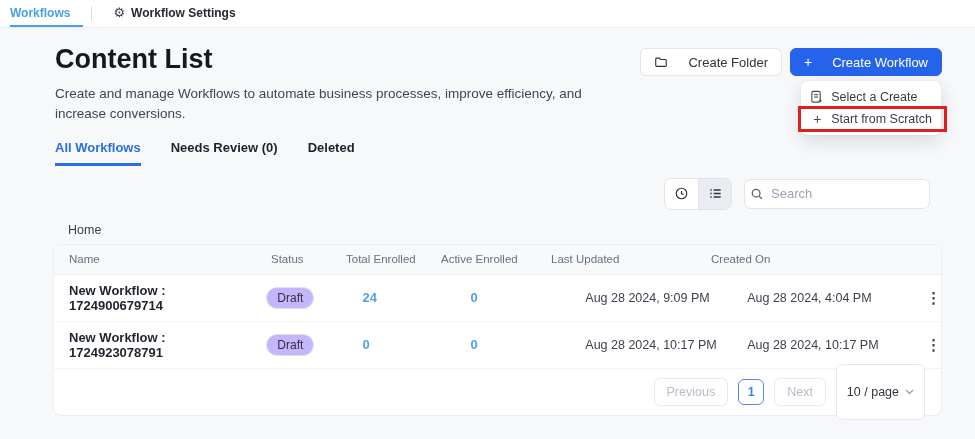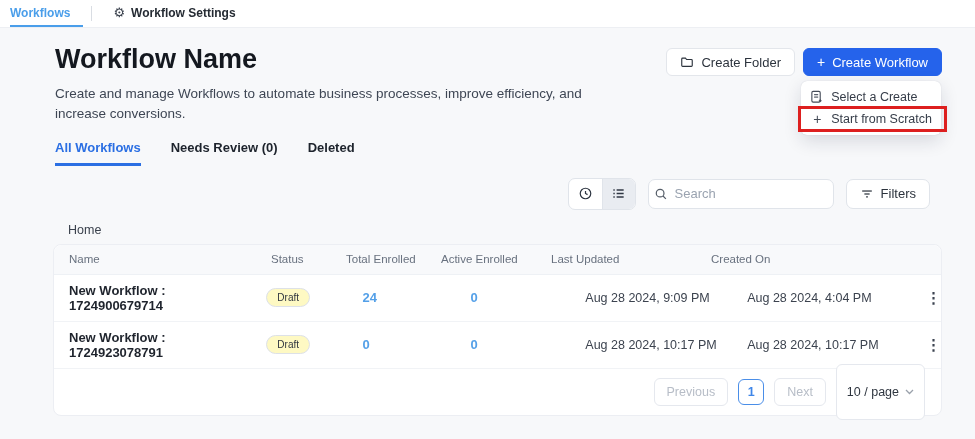--- a/index.html
+++ b/index.html
@@ -25,21 +25,21 @@
   .nav-divider { width: 1px; background: #d9dde3; margin: 6px 8px; }
   .gear { font-size: 13px; color: #3c434f; font-weight: 400; line-height: 1; }
   
   .page { padding-top: 16px; }
   .header-row { display: flex; justify-content: space-between; padding: 0 33px 0 55px; }
   .page-title { font-size: 27px; font-weight: 700; color: #14181f; margin-bottom: 9px; }
   .page-desc { width: 545px; font-size: 13.5px; line-height: 1.5; color: #3e4654; }
   .actions { position: relative; display: flex; gap: 8px; margin-top: 4px; height: 28px; }
   .btn {
     height: 28px; border-radius: 6px; font-size: 13px; cursor: pointer;
-    display: inline-flex; align-items: center; gap: 7px; padding: 0 13px; white-space: nowrap;
+    display: inline-flex; align-items: center; gap: 20px; padding: 0 13px; white-space: nowrap;
   }
   .btn-secondary { background: #fff; border: 1px solid #e3e6eb; color: #2c333d; }
   .btn-primary { background: #2563eb; border: 1px solid #2563eb; color: #fff; }
   .plus-glyph { font-size: 14px; line-height: 1; font-weight: 400; }
   .icon-svg { display: block; }
   
   .menu {
     position: absolute; top: 33px; right: 1px; min-width: 118px; z-index: 20;
     background: #fff; border-radius: 6px; padding: 5px 0;
     box-shadow: 0 6px 18px rgba(20,30,55,.14), 0 0 1px rgba(20,30,55,.2);
@@ -85,21 +85,21 @@
   .col-name { width: 217px; padding-left: 15px; }
   .col-status { width: 75px; }
   .col-total { width: 95px; }
   .col-active { width: 110px; }
   .col-updated { width: 160px; }
   .col-created { width: 180px; }
   .col-actions { flex: 1; display: flex; justify-content: center; }
   .tbody-row { height: 47px; border-bottom: 1px solid #f1f3f6; font-size: 13px; gap: 27px; }
   .wf-name { font-weight: 600; color: #1f242d; cursor: pointer; }
   .badge {
-    display: inline-block; font-size: 10px; color: #2f353f; background: #fef9c3;
+    display: inline-block; font-size: 12px; color: #2f353f; background: #c4b5fd;
     border: 1px solid #dde1e7; border-radius: 999px; padding: 3px 10px;
   }
   .num-link { color: #54a0e8; font-weight: 600; cursor: pointer; padding-left: 6px; }
   .date-cell { font-size: 12.5px; color: #3c434f; }
   .kebab { font-size: 15px; font-weight: 700; color: #3c4350; cursor: pointer; letter-spacing: 0; line-height: 1; }
   
   .pag-row { height: 46px; display: flex; align-items: center; justify-content: flex-end; gap: 10px; padding-right: 16px; }
   .pg-btn { border: 1px solid #e5e8ee; color: #b7bdc7; font-size: 12.5px; padding: 6px 12px; border-radius: 6px; background: #fff; cursor: pointer; }
   .pg-page { border: 1px solid #4a8ee8; color: #3f86e8; font-size: 12.5px; width: 26px; height: 26px; display: flex; align-items: center; justify-content: center; border-radius: 6px; font-weight: 600; cursor: pointer; }
   .pg-size { border: 1px solid #e5e8ee; color: #2f3640; font-size: 12.5px; padding: 20px 10px; border-radius: 6px; display: flex; align-items: center; gap: 6px; background: #fff; cursor: pointer; }
@@ -116,21 +116,21 @@
   <div class="nav-item">
     <span class="gear">⚙</span>
     <span>Workflow Settings</span>
   </div>
 </div>
 
 <div class="page">
 
   <div class="header-row">
     <div>
-      <div class="page-title">Workflow Name</div>
+      <div class="page-title">Content List</div>
       <div class="page-desc">Create and manage Workflows to automate business processes, improve efficiency, and increase conversions.</div>
     </div>
     <div class="actions">
       <button class="btn btn-secondary">
         <span>
           <svg class="icon-svg" width="14" height="14" viewBox="0 0 16 16" fill="none" stroke="#2c333d" stroke-width="1.3">
             <path d="M2 4.6c0-.6.4-1 1-1h3.2l1.4 1.6H13c.6 0 1 .4 1 1v5.8c0 .6-.4 1-1 1H3c-.6 0-1-.4-1-1z"></path>
           </svg>
         </span>
         <span>Create Folder</span>
@@ -192,30 +192,20 @@
     </div>
     <div class="search">
       <span>
         <svg class="icon-svg" width="14" height="14" viewBox="0 0 16 16" fill="none" stroke="#555d68" stroke-width="1.4">
           <circle cx="7" cy="7" r="4.4"></circle>
           <line x1="10.3" y1="10.3" x2="13.6" y2="13.6"></line>
         </svg>
       </span>
       <input type="text" placeholder="Search" style="">
     </div>
-    <button class="filters-btn">
-      <span>
-        <svg class="icon-svg" width="14" height="14" viewBox="0 0 16 16" fill="none" stroke="#2c333d" stroke-width="1.4">
-          <line x1="2.5" y1="4.6" x2="13.5" y2="4.6"></line>
-          <line x1="5" y1="8" x2="11" y2="8"></line>
-          <line x1="7" y1="11.4" x2="9" y2="11.4"></line>
-        </svg>
-      </span>
-      <span>Filters</span>
-    </button>
   </div>
 
   <div class="breadcrumb">Home</div>
 
   <div class="card">
     <div class="trow thead">
       <div class="col-name">Name</div>
       <div class="col-status">Status</div>
       <div class="col-total">Total Enrolled</div>
       <div class="col-active">Active Enrolled</div>

